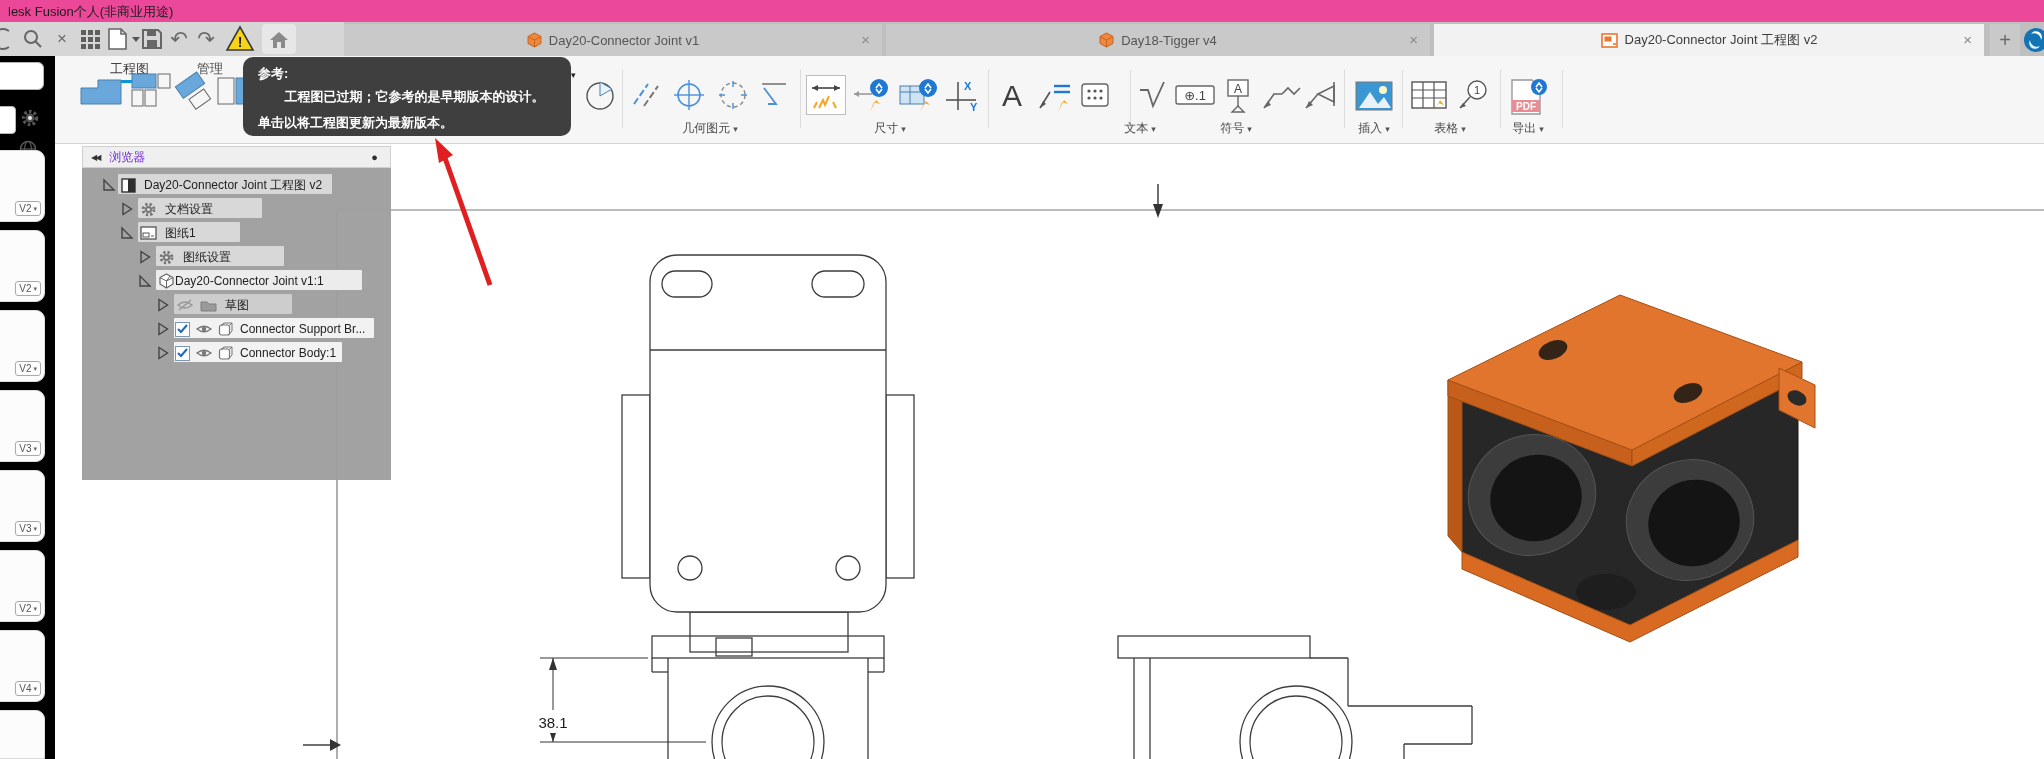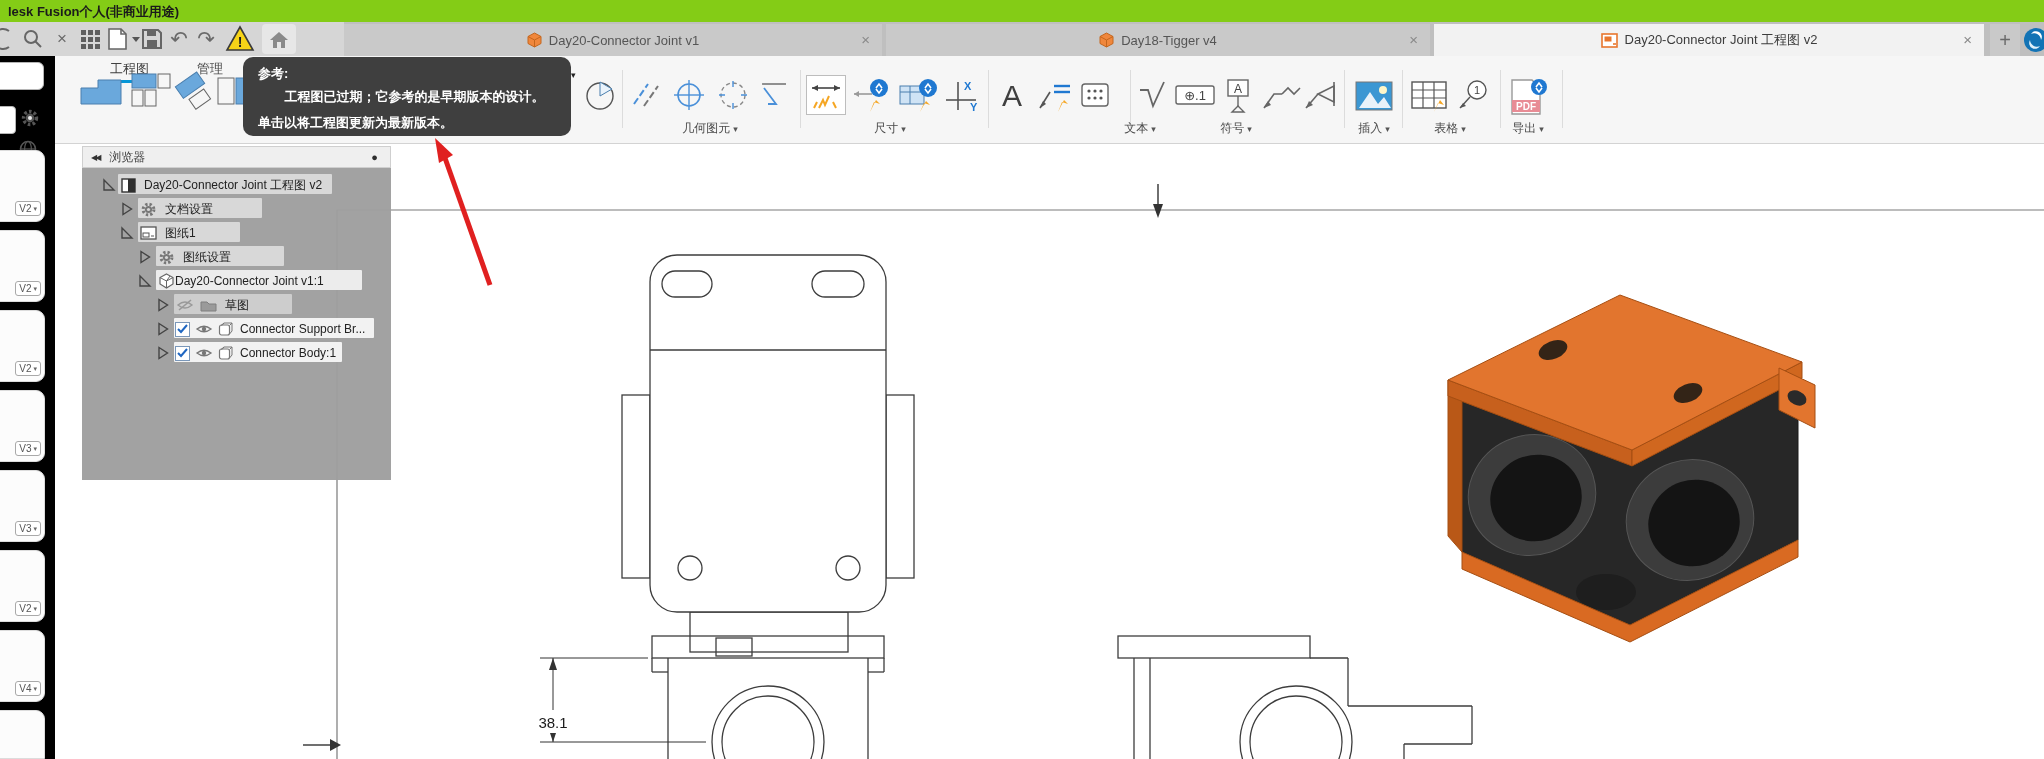--- a/index.html
+++ b/index.html
@@ -1,20 +1,20 @@
 <!DOCTYPE html>
 <html><head>
 <meta charset="utf-8">
 <style>
   html,body{margin:0;padding:0;background:#fff;}
   #app{position:relative;width:2044px;height:759px;overflow:hidden;
        font-family:"Liberation Sans","DejaVu Sans",sans-serif;background:#fff;}
   .abs{position:absolute;}
   
-  .titlebar{position:absolute;left:0;top:0;width:2044px;height:22px;background:#84cc16;font-weight:bold;}
+  .titlebar{position:absolute;left:0;top:0;width:2044px;height:22px;background:#ec4899;}
   .titlebar span{position:absolute;left:8px;top:3px;font-size:13px;color:#1b1b1b;}
   
   .tabrow{position:absolute;left:0;top:22px;width:2044px;height:34px;background:#bfbfbf;}
   .qatzone{position:absolute;left:0;top:0;width:344px;height:34px;background:#d6d6d6;}
   .qicon{position:absolute;top:3px;width:28px;height:28px;display:flex;align-items:center;justify-content:center;color:#5a5a5a;}
   .qicon svg{display:block;}
   .glyphbtn{font-size:17px;color:#6a6a6a;}
   .homebtn{position:absolute;left:262px;top:2px;width:34px;height:30px;background:#e7e7e7;border-radius:4px;display:flex;align-items:center;justify-content:center;}
   .doctab{position:absolute;top:2px;height:32px;background:#c9c9c9;display:flex;align-items:center;justify-content:center;gap:7px;font-size:13px;color:#555;}
   .doctab.active{background:#f2f2f2;color:#3c3c3c;height:32px;}
@@ -33,21 +33,21 @@
   .tooltip{position:absolute;left:243px;top:57px;width:328px;height:79px;background:#3f3f3f;border-radius:10px;
            color:#fff;font-size:13px;font-weight:bold;padding:9px 0 0 15px;box-sizing:border-box;z-index:20;}
   .tooltip div{line-height:16px;}
   .tooltip .tl1{margin-top:0;}
   .tooltip .tl2{margin-top:7px;text-align:center;}
   .tooltip .tl3{margin-top:10px;}
   
   .browser{position:absolute;left:82px;top:146px;width:309px;height:334px;background:rgba(158,158,158,.96);z-index:6;}
   .bheader{position:absolute;left:0;top:0;width:309px;height:22px;background:#efefef;border:1px solid #cfcfcf;box-sizing:border-box;display:flex;align-items:center;}
   .bheader .coll{font-size:8px;color:#333;margin-left:8px;letter-spacing:-2px;}
-  .bheader .btitle{font-size:12px;color:#404040;margin-left:10px;}
+  .bheader .btitle{font-size:12px;color:#6d28d9;margin-left:10px;}
   .bheader .pcirc{position:absolute;right:12px;top:4px;font-size:11px;color:#2e2e2e;}
   .trow{position:absolute;height:22px;display:flex;align-items:center;}
   .tpill{position:absolute;height:20px;border-radius:1px;}
   .tlabel{font-size:12px;color:#222;white-space:nowrap;}
   .cb{width:13px;height:13px;background:#fff;border:1px solid #7a97b9;display:flex;align-items:center;justify-content:center;}
   
   .strip{position:absolute;left:0;top:56px;width:55px;height:703px;background:#000000;z-index:6;}
   .card{position:absolute;left:-10px;width:55px;height:72px;background:#fcfcfc;border:1px solid #dcdcdc;border-radius:0 9px 9px 0;box-sizing:border-box;}
   .vbadge{position:absolute;right:3px;bottom:5px;border:1px solid #a9a9a9;background:#fff;border-radius:3px;
           font-size:10px;color:#555;padding:1px 3px;display:flex;align-items:center;gap:2px;}

